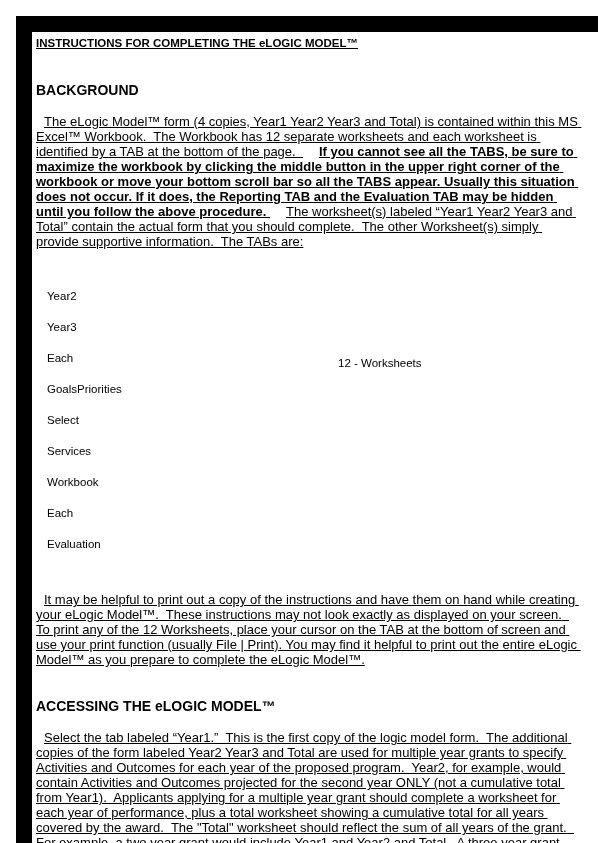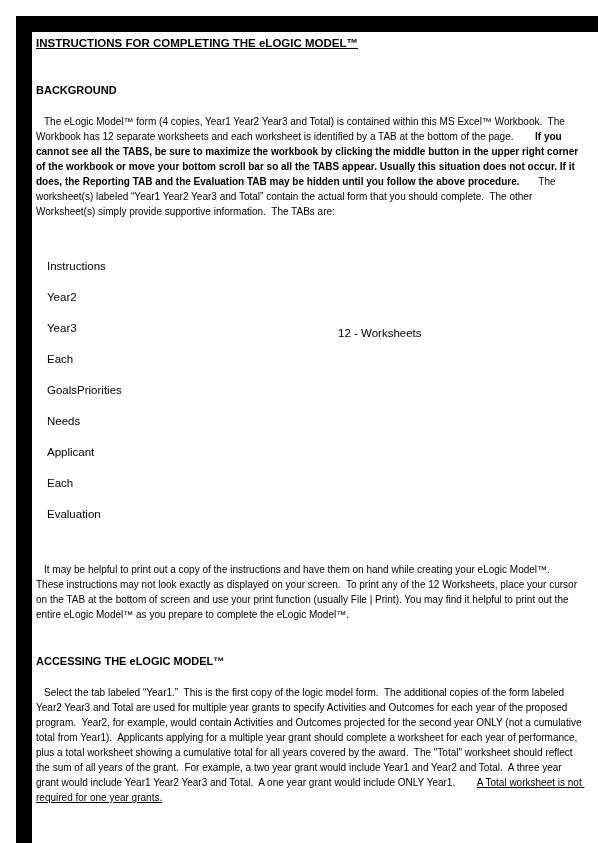--- a/index.html
+++ b/index.html
@@ -23,22 +23,22 @@
     width: 578px;
     font-size: 11.5px;
     line-height: 15px;
   }
   .title {
     font-size: 11.5px;
     font-weight: bold;
     text-decoration: underline;
     line-height: 15px;
   }
-  .heading { font-size: 11px; font-weight: bold; line-height: 15px; }
-  .para { font-size: 10px; line-height: 15px; }
+  .heading { font-size: 14px; font-weight: bold; line-height: 15px; }
+  .para { font-size: 13px; line-height: 15px; text-decoration: underline; }
   .run { white-space: pre-wrap; }
   .bold { font-weight: bold; }
   .underlined { text-decoration: underline; }
   .spacer { height: 15px; }
   .tabs-list { position: relative; padding-left: 3px; }
   .tab-line { line-height: 15px; }
   .ws-annotation { position: absolute; left: 302px; top: 75px; white-space: nowrap; }
 </style>
 </head>
 <body>
@@ -54,27 +54,27 @@
 
     <div class="spacer"></div>
 
     <div class="heading">BACKGROUND</div>
 
     <p class="para"><span class="run">The eLogic Model™ form (4 copies, Year1 Year2 Year3 and Total) is contained within this MS Excel™ Workbook.  The Workbook has 12 separate worksheets and each worksheet is identified by a TAB at the bottom of the page.  </span><span class="run bold">If you cannot see all the TABS, be sure to maximize the workbook by clicking the middle button in the upper right corner of the workbook or move your bottom scroll bar so all the TABS appear. Usually this situation does not occur. If it does, the Reporting TAB and the Evaluation TAB may be hidden until you follow the above procedure. </span><span class="run">The worksheet(s) labeled “Year1 Year2 Year3 and Total” contain the actual form that you should complete.  The other Worksheet(s) simply provide supportive information.  The TABs are:</span></p>
 
     <div class="spacer"></div>
 
     <div class="tabs-list">
-      <div class="tab-line"><span>Instructions</span></div>
       <div class="tab-line"><span>Year2</span></div>
       <div class="tab-line"><span>Year3</span></div>
       <div class="tab-line"><span>Each</span></div>
       <div class="tab-line"><span>GoalsPriorities</span></div>
-      <div class="tab-line"><span>Needs</span></div>
-      <div class="tab-line"><span>Applicant</span></div>
+      <div class="tab-line"><span>Select</span></div>
+      <div class="tab-line"><span>Services</span></div>
+      <div class="tab-line"><span>Workbook</span></div>
       <div class="tab-line"><span>Each</span></div>
       <div class="tab-line"><span>Evaluation</span></div>
       <span class="ws-annotation">12 - Worksheets</span>
     </div>
 
     <div class="spacer"></div>
 
     <p class="para"><span class="run">It may be helpful to print out a copy of the instructions and have them on hand while creating your eLogic Model™.  These instructions may not look exactly as displayed on your screen.  To print any of the 12 Worksheets, place your cursor on the TAB at the bottom of screen and use your print function (usually File | Print). You may find it helpful to print out the entire eLogic Model™ as you prepare to complete the eLogic Model™.</span></p>
 
     <div class="spacer"></div>

